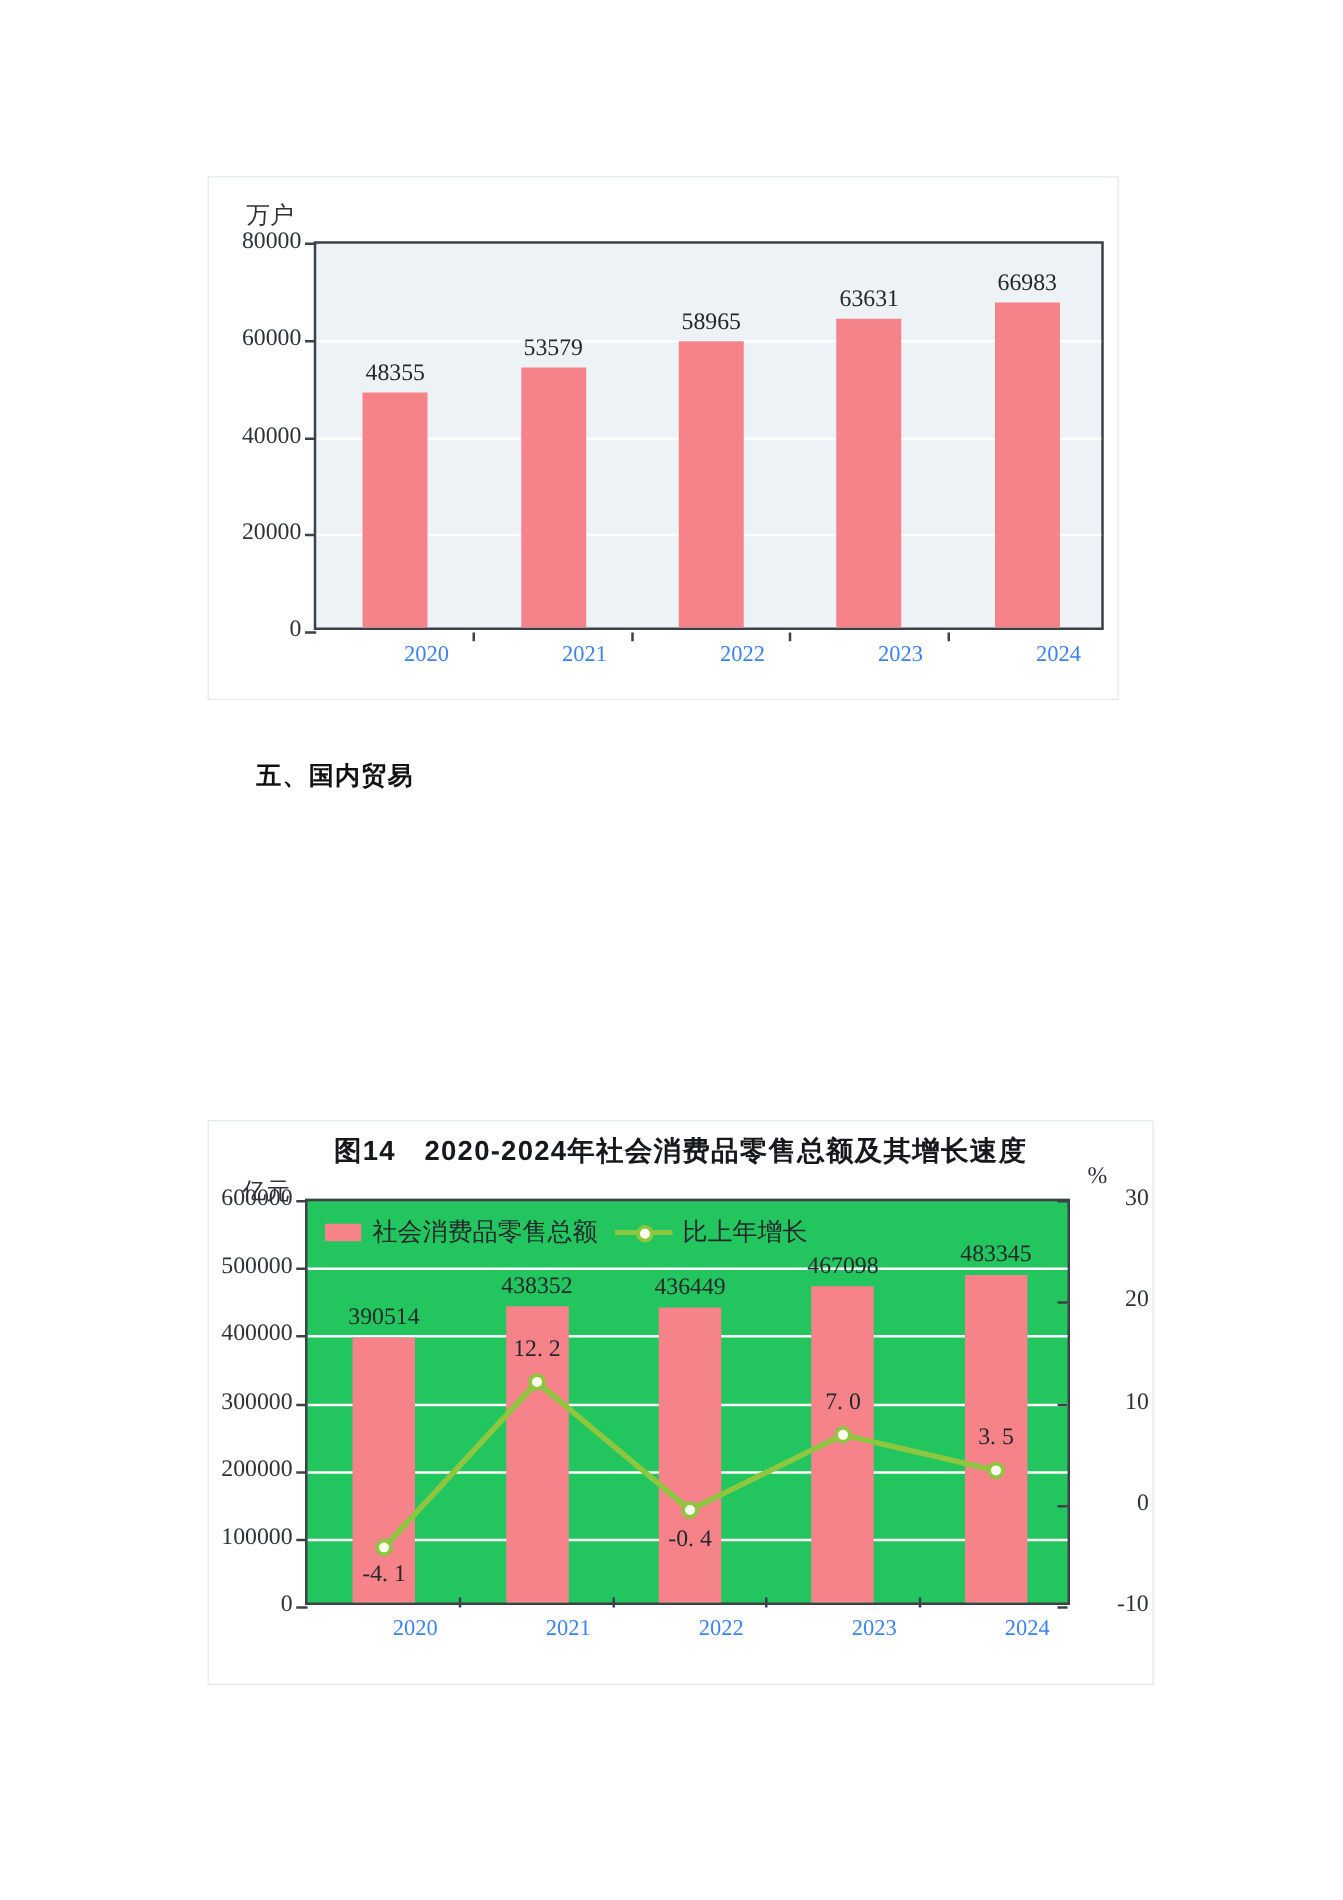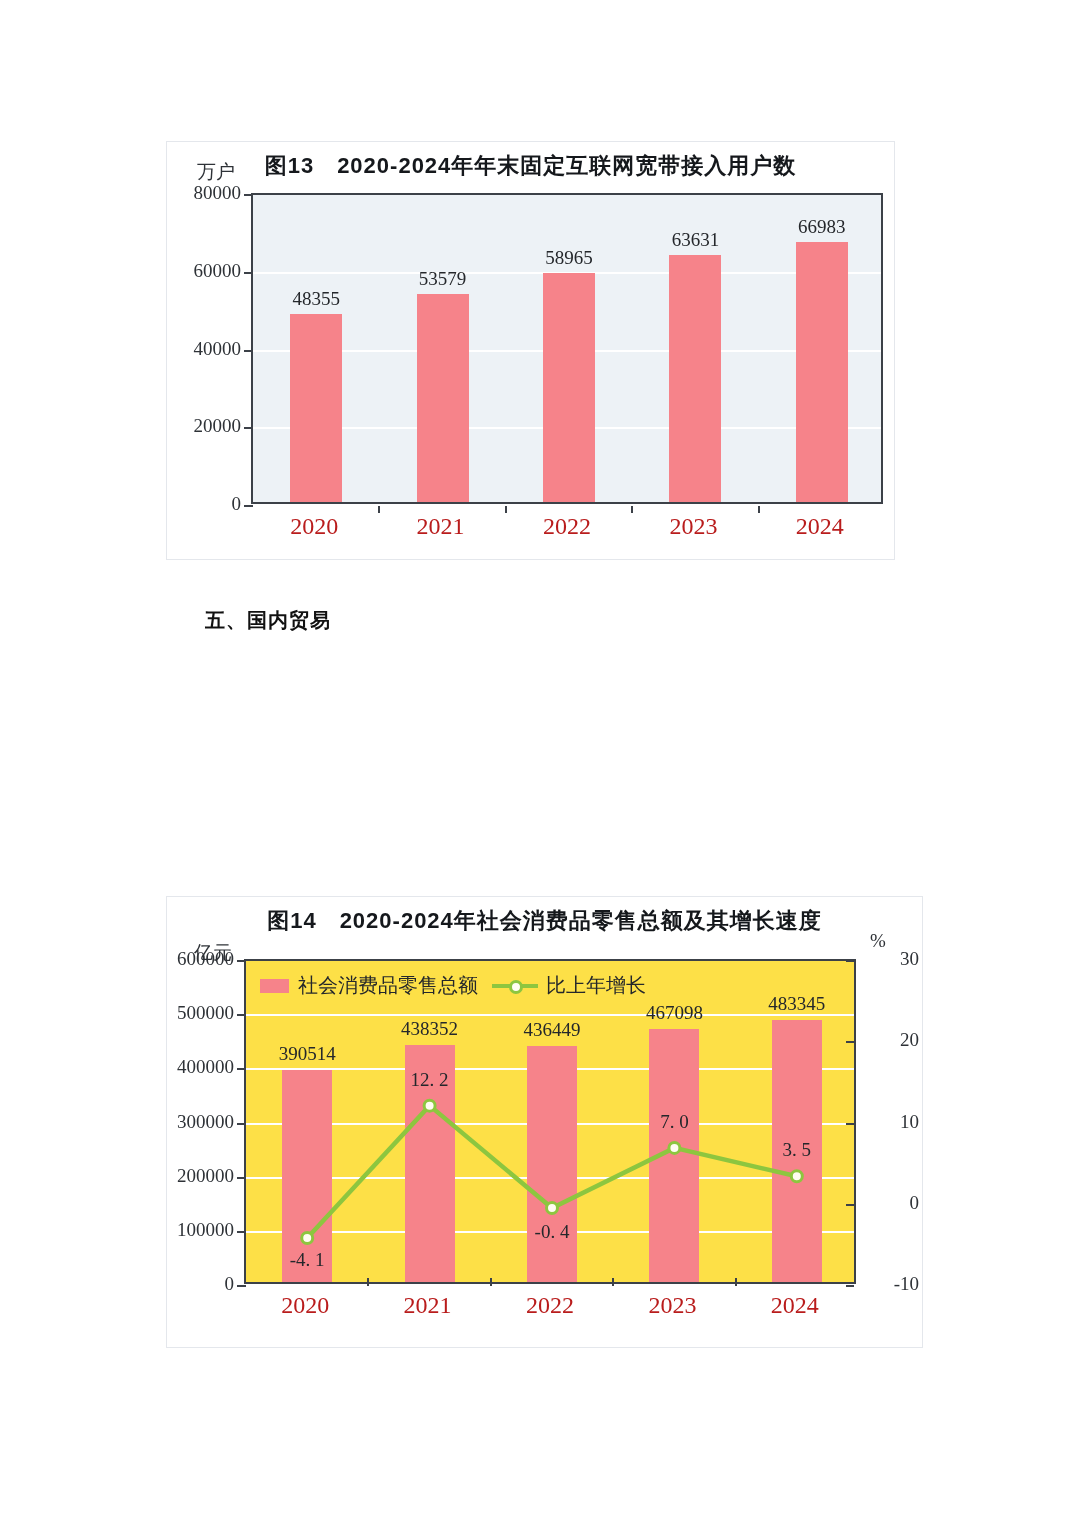--- a/index.html
+++ b/index.html
@@ -50,22 +50,22 @@
     transform:translateX(-50%);
   }
   .y-tick-label{
     position:absolute;
     font-size:19px;color:#2e3237;
     text-align:right;
   }
   .y-tick-label.right{text-align:right;}
   .x-tick-label{
     position:absolute;
-    font-size:24px;color:#b91c1c;
-    text-align:center;
+    font-size:18px;color:#3b82f6;
+    text-align:right;
   }
   .tick-mark{position:absolute;background:transparent;}
   .line-svg{position:absolute;left:0;top:0;z-index:3;overflow:visible;}
   .legend{
     position:absolute;left:14px;top:11px;z-index:4;
     display:flex;align-items:center;
     font-size:20px;color:#24272b;white-space:nowrap;
   }
   .legend-swatch{display:inline-block;width:29px;height:14px;margin-right:9px;}
   .legend-line{position:relative;display:inline-block;width:46px;height:14px;margin:0 8px 0 14px;}
@@ -94,21 +94,20 @@
     text-align:center;font-size:17px;color:#333;
   }
 </style>
 </head>
 <body>
 
 <div class="page">
 
   <div class="figure-box" id="fig13" style="left:166px;top:141px;width:727px;height:417px;">
     <div class="unit-label" style="left:30px;top:17px;">万户</div>
-    <div class="chart-title">图13　2020-2024年年末固定互联网宽带接入用户数</div>
     <div class="plot" id="plot13" style="left: 84px; top: 51px; width: 632px; height: 311px; overflow: visible; background: rgb(237, 242, 246); border-color: rgb(60, 65, 72);">
         <div class="tick-mark" style="left: -9px; top: 310px; width: 9px; height: 0px; border-top: 2px solid rgb(60, 65, 72);"></div>
         <div class="grid-line" style="top: 232.25px; background: rgb(255, 255, 255);"></div>
         <div class="tick-mark" style="left: -9px; top: 232.25px; width: 9px; height: 0px; border-top: 2px solid rgb(60, 65, 72);"></div>
         <div class="grid-line" style="top: 154.5px; background: rgb(255, 255, 255);"></div>
         <div class="tick-mark" style="left: -9px; top: 154.5px; width: 9px; height: 0px; border-top: 2px solid rgb(60, 65, 72);"></div>
         <div class="grid-line" style="top: 76.75px; background: rgb(255, 255, 255);"></div>
         <div class="tick-mark" style="left: -9px; top: 76.75px; width: 9px; height: 0px; border-top: 2px solid rgb(60, 65, 72);"></div>
         <div class="tick-mark" style="left: -9px; top: -1px; width: 9px; height: 0px; border-top: 2px solid rgb(60, 65, 72);"></div>
         <div class="bar" style="left: 37.2px; width: 52px; height: 187.98px; background: rgb(246, 131, 138); z-index: 2;"></div>
@@ -138,21 +137,21 @@
       <div class="x-tick-label" style="left: 607.8px; width: 90px; top: 371px;">2024</div>
     </div>
 
   <div class="section-heading">五、国内贸易</div>
 
 
   <div class="figure-box" id="fig14" style="left:166px;top:896px;width:755px;height:450px;">
     <div class="unit-label" style="left:27px;top:43px;">亿元</div>
     <div class="unit-label" style="left:703px;top:33px;">%</div>
     <div class="chart-title">图14　2020-2024年社会消费品零售总额及其增长速度</div>
-    <div class="plot" id="plot14" style="left: 77px; top: 62px; width: 612px; height: 325px; overflow: visible; background: #fde047; border-color: rgb(60, 65, 72);">
+    <div class="plot" id="plot14" style="left: 77px; top: 62px; width: 612px; height: 325px; overflow: visible; background: #22c55e; border-color: rgb(60, 65, 72);">
       <div class="legend">
         <span class="legend-swatch" style="background: rgb(246, 131, 138);"></span>
         <span class="legend-label">社会消费品零售总额</span>
         <span class="legend-line">
           <span class="lseg" style="background: rgb(141, 198, 63);"></span>
             <span class="lcircle"></span>
         </span>
         <span class="legend-label">比上年增长</span>
       </div>
     <div class="tick-mark" style="left: -9px; top: 324px; width: 9px; height: 0px; border-top: 2px solid rgb(60, 65, 72);"></div>

